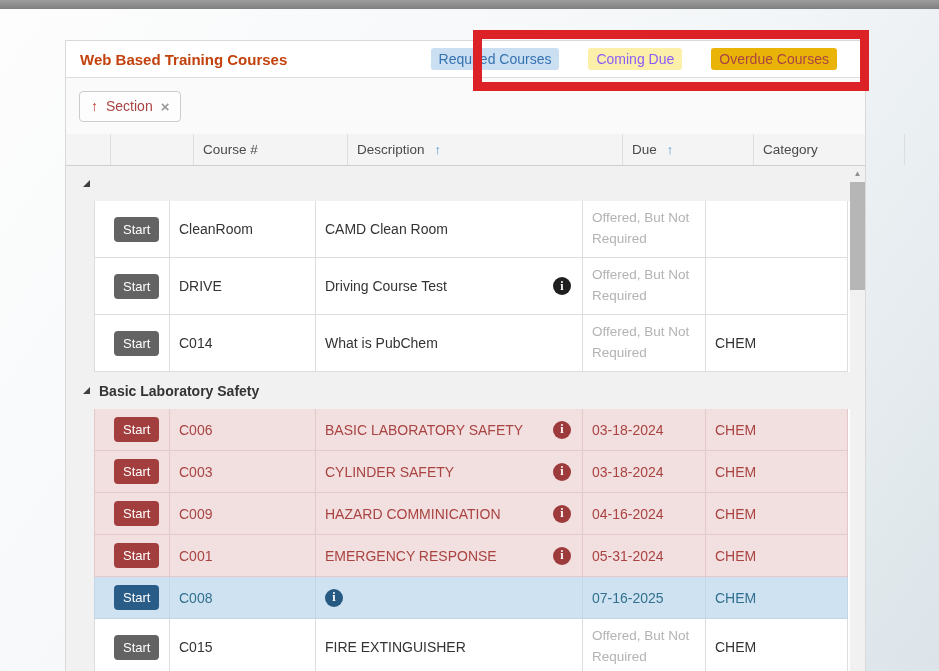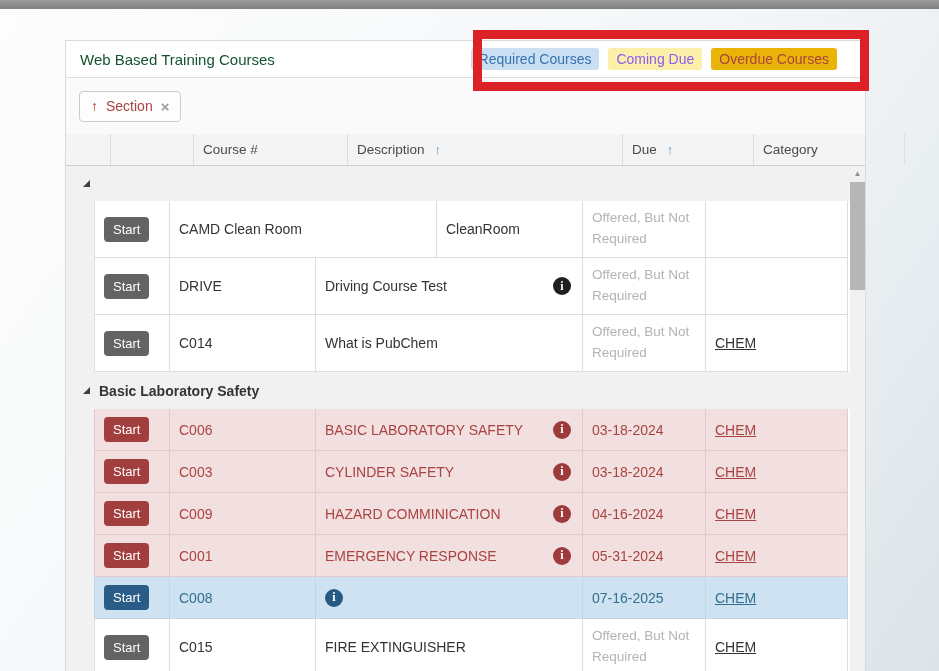--- a/index.html
+++ b/index.html
@@ -11,23 +11,23 @@
   }
   .top-bar { position:absolute; left:0; top:0; width:939px; height:9px;
     background:linear-gradient(180deg,#9d9d9d,#7f7f7f); }
 
   .panel { position:absolute; left:65px; top:40px; width:801px; height:645px;
     background:#fff; border:1px solid #d9d9d9; }
 
   .panel-header { height:37px; display:flex; align-items:center;
     justify-content:space-between; padding:0 28px 0 14px;
     border-bottom:1px solid #ddd; background:#fff; }
-  .panel-title { font-size:15px; font-weight:normal; color:#14532d; }
+  .panel-title { font-size:15px; font-weight:bold; color:#c2410c; }
   .legend { display:flex; gap:9px; }
-  .badge { padding:3px 8px; border-radius:3px; font-size:14px; white-space:nowrap; }
+  .badge { padding:3px 8px; border-radius:3px; font-size:14px; white-space:nowrap;margin-left:20px; }
   .badge-required { background:#cbdff2; color:#3572b0; }
   .badge-coming   { background:#fbefa9; color:#8b5cf6; }
   .badge-overdue  { background:#eab308; color:#a94442; }
 
   .toolbar { height:56px; background:#fafafa; display:flex; align-items:center;
     padding-left:13px; }
   .chip { display:inline-flex; align-items:center; gap:8px; padding:6px 11px;
     background:#fdfdfd; border:1px solid #ccc; border-radius:4px;
     font-size:14px; color:#a94442; cursor:pointer; }
   .chip .sort-arrow { color:#c0392b; font-weight:bold; }
@@ -54,25 +54,25 @@
     width:799px; }
   .grow-2 { height:37px; }
   .tri { width:0; height:0; border-bottom:7px solid #3f3f3f;
     border-left:7px solid transparent; cursor:pointer; }
 
   .trow { display:flex; width:782px; font-size:14px; }
   .row-57 { height:57px; } .row-42 { height:42px; }
   .cell { border-left:1px solid #ddd; border-bottom:1px solid #ddd;
     display:flex; align-items:center; padding-left:9px; }
   .cell.col-gutter { border:none; background:#f1f1f1; padding:0; }
-  .cell.col-cat { border-right:1px solid #ddd;text-decoration:underline; }
+  .cell.col-cat { border-right:1px solid #ddd; }
   .cell.col-desc { justify-content:space-between; padding-right:11px; }
   .cell.col-due { padding-right:8px; }
 
-  .btn-start { min-width:39px; padding:5px 9px; border:none;
+  .btn-start { min-width:39px; padding:5px 9px; margin-left:10px; border:none;
     border-radius:4px; background:#636363; color:#fff; font-size:13px;
     font-family:"Liberation Sans",sans-serif; cursor:pointer; }
 
   .row-overdue .cell { background:#f2dfdf; color:#a94442;
     border-color:#e4c9c9; }
   .row-overdue .btn-start { background:#a33e3e; }
   .row-required .cell { background:#cfe2f1; color:#31708f;
     border-color:#c3d6e5; }
   .row-required .btn-start { background:#2a5c88; }
   .row-overdue .cell.col-gutter, .row-required .cell.col-gutter
@@ -148,24 +148,24 @@
     <div class="grow">
       <span class="tri"></span>
       <span></span>
     </div>
 
     <div class="trow row-57">
       <div class="cell col-gutter"></div>
       <div class="cell col-action">
           <button class="btn-start">Start</button>
         </div>
+      <div class="cell col-course">CleanRoom</div>
       <div class="cell col-desc">
           <span>CAMD Clean Room</span>
         </div>
-      <div class="cell col-course">CleanRoom</div>
       <div class="cell col-due due-muted">Offered, But Not Required</div>
       <div class="cell col-cat"></div>
     </div>
 
     <div class="trow row-57">
       <div class="cell col-gutter"></div>
       <div class="cell col-action">
           <button class="btn-start">Start</button>
         </div>
       <div class="cell col-course">DRIVE</div>

